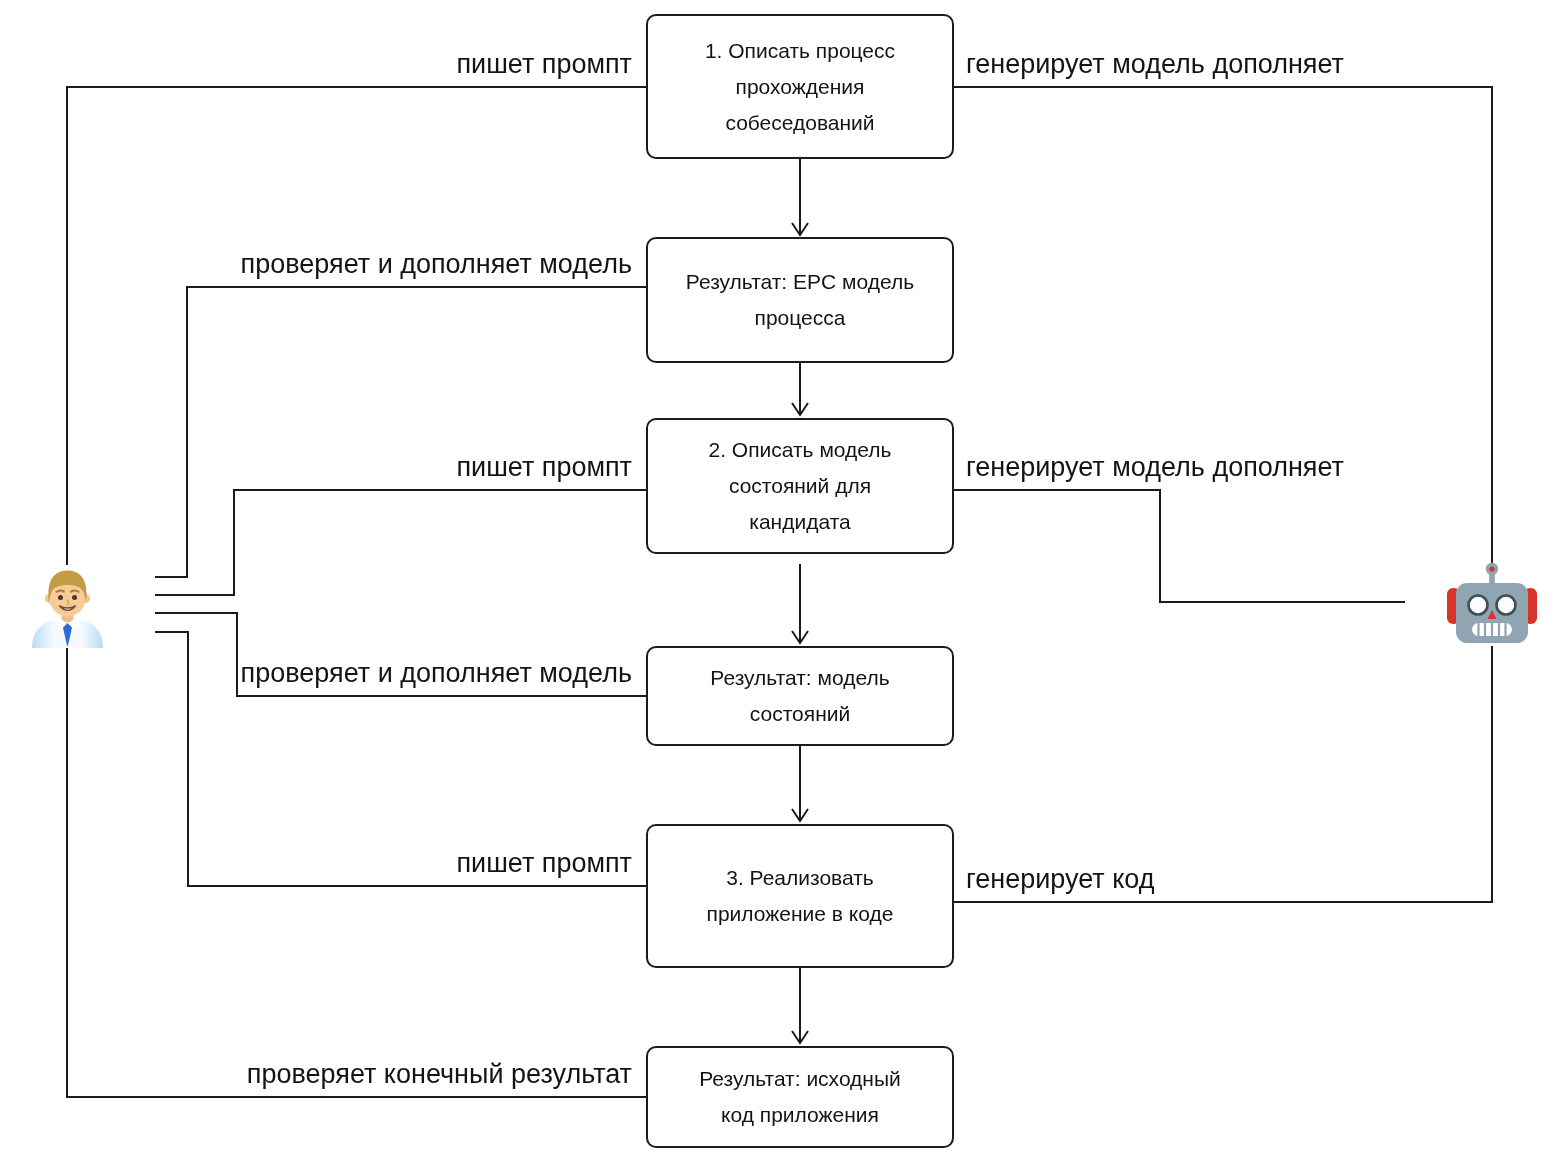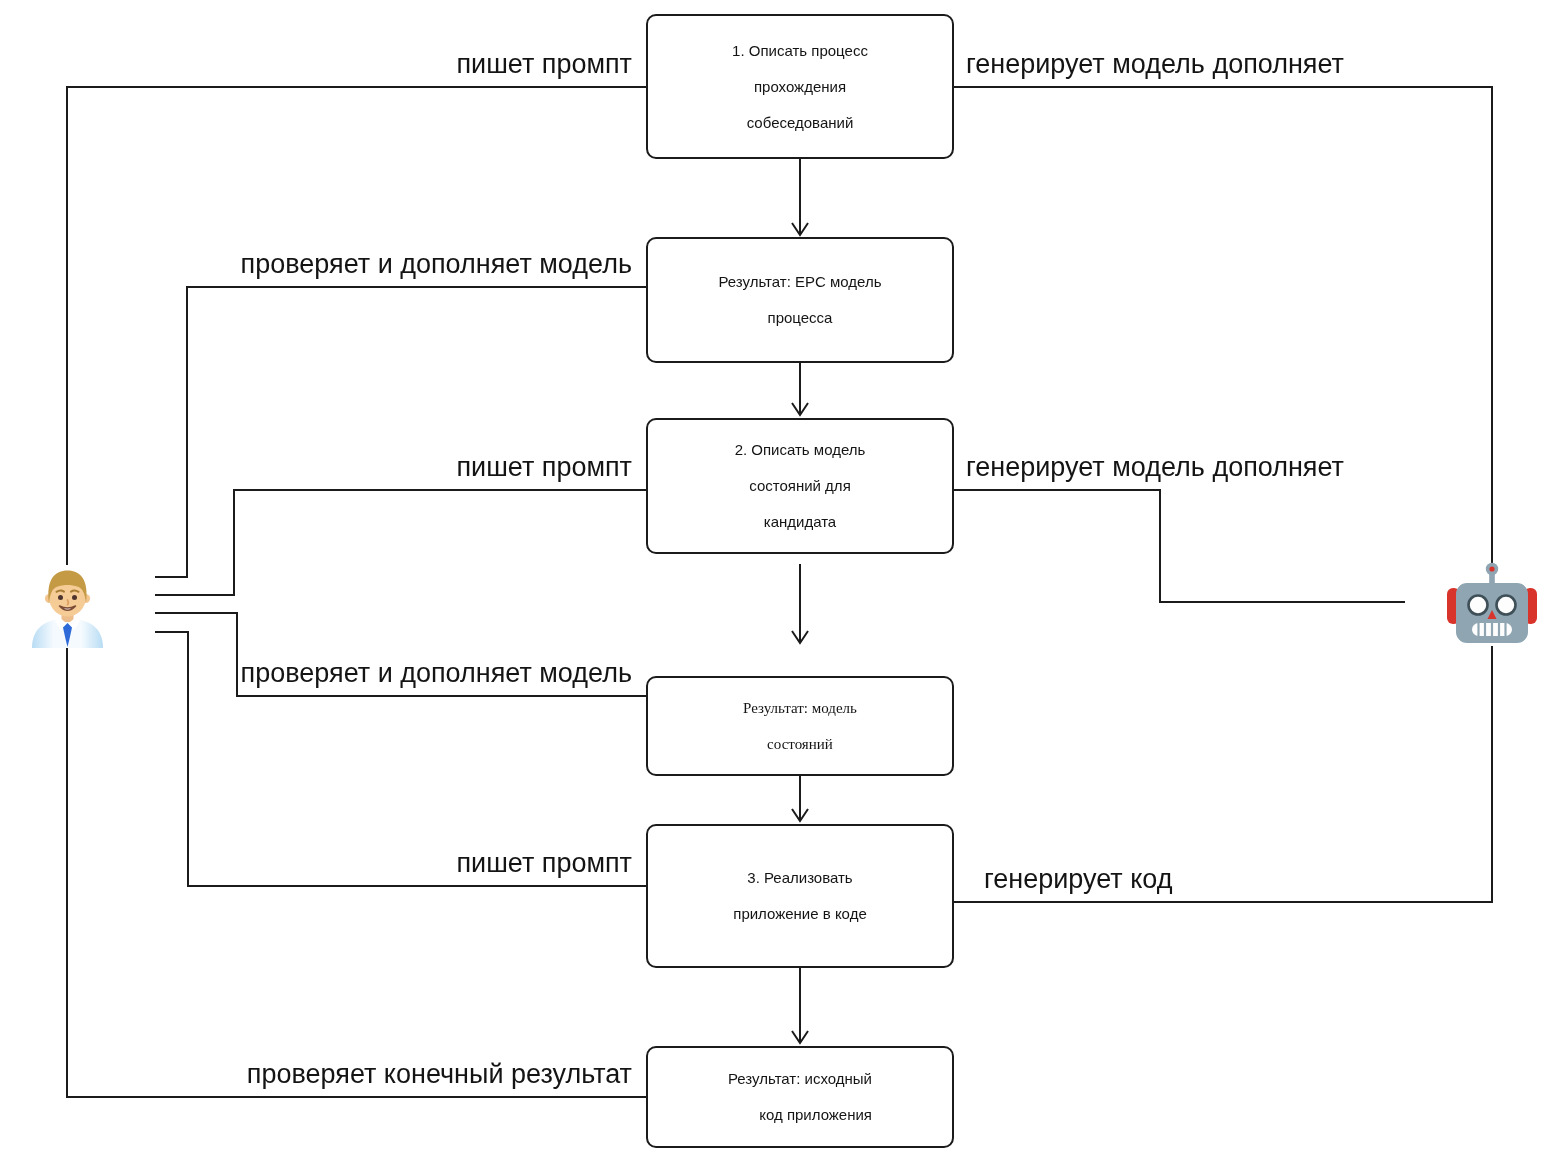--- a/index.html
+++ b/index.html
@@ -13,37 +13,37 @@
     position:relative;width:1560px;height:1164px;background:#ffffff;
     font-family:"Liberation Sans","DejaVu Sans",sans-serif;color:var(--text-color);
     overflow:hidden;
   }
   .edges{position:absolute;left:0;top:0;}
   .edges polyline,.edges line{stroke:var(--line-color);stroke-width:2;fill:none;}
   .node{
     position:absolute;left:646px;width:308px;box-sizing:border-box;
     border:2px solid var(--box-border);border-radius:10px;background:var(--box-fill);
     display:flex;align-items:center;justify-content:center;text-align:center;
-    font-size:15px;line-height:36px;color:var(--text-color);
+    font-size:21px;line-height:36px;color:var(--text-color);
   }
   .b1{top:14px;height:145px;}
   .b2{top:237px;height:126px;}
   .b3{top:418px;height:136px;}
-  .b4{top:676px;height:100px;font-family:Liberation Serif, serif;}
+  .b4{top:646px;height:100px;}
   .b5{top:824px;height:144px;}
-  .b6{top:1046px;height:102px;text-align:right;}
+  .b6{top:1046px;height:102px;}
   .edge-label{
     position:absolute;font-size:27px;line-height:26px;white-space:nowrap;
     color:var(--text-color);
   }
   .edge-label.left{right:928px;text-align:right;}
   .edge-label.right{left:966px;text-align:left;}
   .l1{top:51px;}  .l2{top:251px;} .l3{top:454px;}
   .l4{top:660px;} .l5{top:850px;} .l6{top:1061px;margin-left:12px;}
-  .r1{top:51px;}  .r2{top:454px;} .r3{top:866px;margin-left:18px;}
+  .r1{top:51px;}  .r2{top:454px;} .r3{top:866px;}
   .actor{position:absolute;}
   .actor.human{left:24px;top:560px;}
   .actor.robot{left:1447px;top:561px;}
 </style>
 </head>
 <body>
 
 <div class="canvas">
 
   <svg class="edges" width="1560" height="1164" viewBox="0 0 1560 1164" aria-hidden="true">

